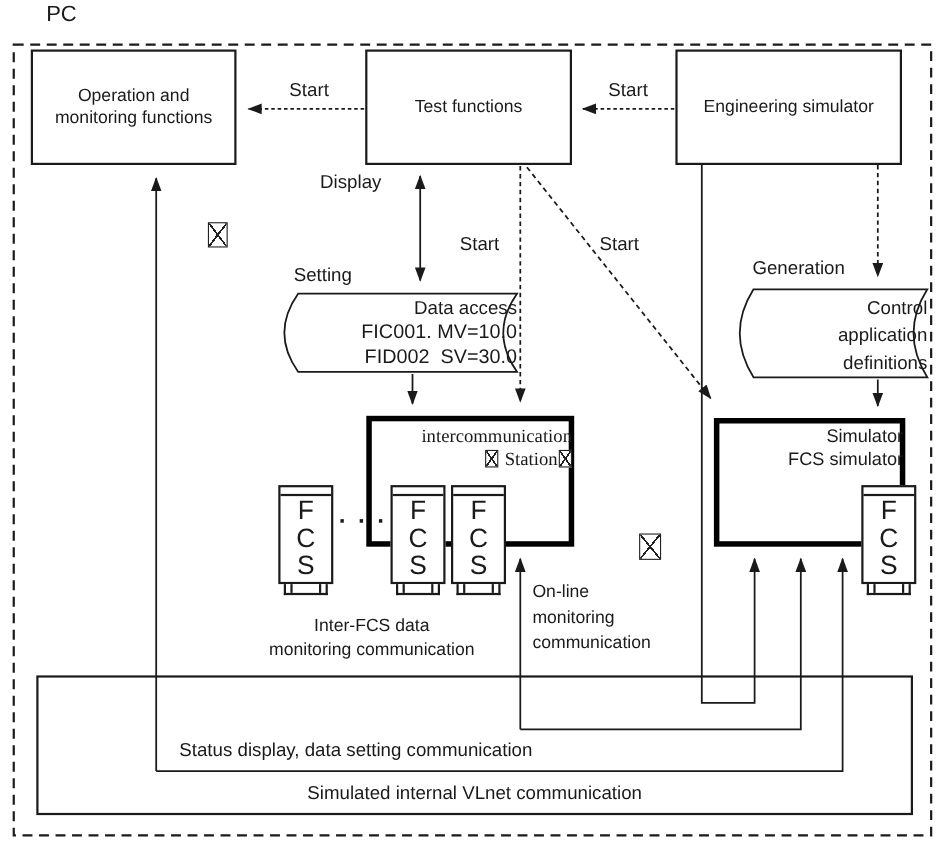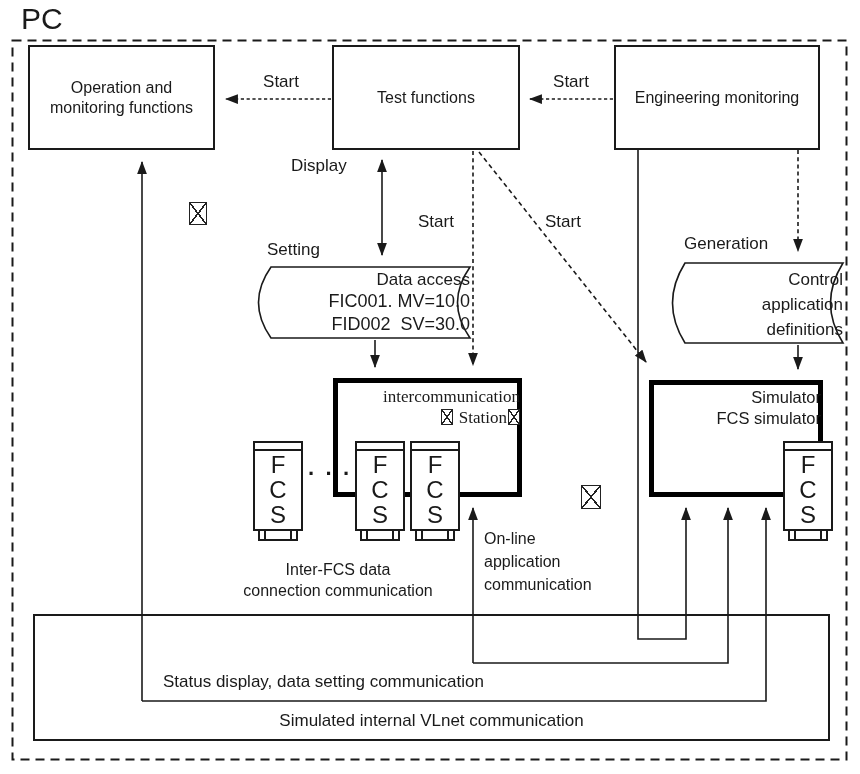--- a/index.html
+++ b/index.html
@@ -72,31 +72,31 @@
 
   <path d="M271,267 H470 Q445,302.5 470,338 H271 Q246,302.5 271,267 Z" fill="#ffffff" stroke="#1a1a1a" stroke-width="1.6"></path>
   <path d="M685,263 H843 Q818,303 843,343 H685 Q660,303 685,263 Z" fill="#ffffff" stroke="#1a1a1a" stroke-width="1.6"></path>
 
   <rect x="335.5" y="380.5" width="184" height="114" fill="#ffffff" stroke="#000000" stroke-width="5"></rect>
   <rect x="651.5" y="382.5" width="169" height="112" fill="#ffffff" stroke="#000000" stroke-width="5"></rect>
 
   <rect x="34" y="615" width="795" height="125" fill="none" stroke="#1a1a1a" stroke-width="2"></rect>
 </svg>
 
-<div class="abs" style="left:21px;top:2px;font-size:30px;text-align:right;">PC</div>
+<div class="abs" style="left:42px;top:2px;font-size:20px;text-align:right;">PC</div>
 
 <div class="node-box" style="left:28px;top:45px;width:187px;height:105px;">
   <span>Operation and
 monitoring functions</span>
 </div>
 <div class="node-box" style="left:332px;top:45px;width:188px;height:105px;">
   <span>Test functions</span>
 </div>
 <div class="node-box" style="left:614px;top:45px;width:206px;height:105px;">
-  <span>Engineering monitoring</span>
+  <span>Engineering simulator</span>
 </div>
 
 <div class="lbl ctr" style="left:253px;top:71px;width:56px;">Start</div>
 <div class="lbl ctr" style="left:543px;top:71px;width:56px;">Start</div>
 <div class="lbl" style="left:291px;top:155px;">Display</div>
 <div class="lbl" style="left:267px;top:239px;">Setting</div>
 <div class="lbl" style="left:418px;top:211px;">Start</div>
 <div class="lbl" style="left:545px;top:211px;">Start</div>
 <div class="lbl" style="left:684px;top:192px;margin-top:41px;">Generation</div>
 
@@ -175,18 +175,18 @@
   <div class="tower-feet">
       <span class="foot-notch-l"></span>
       <span class="foot-notch-r"></span>
     </div>
 </div>
 
 <div class="abs gbox" style="left:189px;top:202px;width:18px;height:23px;"></div>
 <div class="abs gbox" style="left:581px;top:485px;width:20px;height:24px;"></div>
 
 <div class="lbl ctr" style="left:217px;top:559px;width:242px;font-size:16px;">Inter-FCS data
-connection communication</div>
+monitoring communication</div>
 <div class="lbl" style="left:484px;top:527px;font-size:16px;line-height:23px;">On-line
-application
+monitoring
 communication</div>
 <div class="lbl" style="left:163px;top:671px;">Status display, data setting communication</div>
 <div class="lbl ctr" style="left:33px;top:710px;width:797px;">Simulated internal VLnet communication</div>
 
 </body></html>

